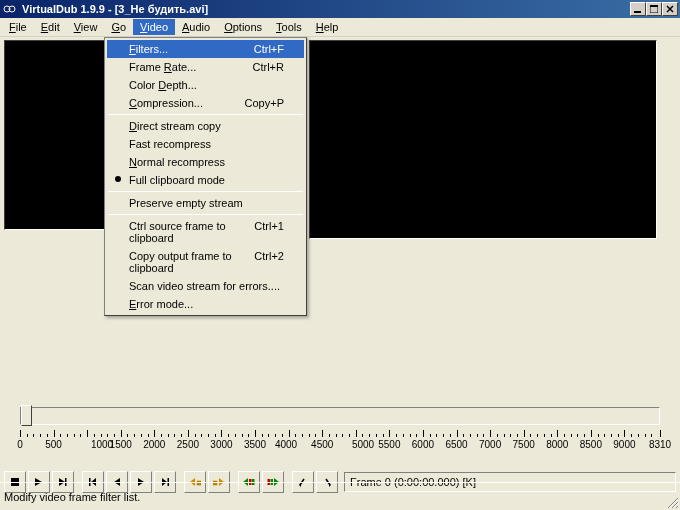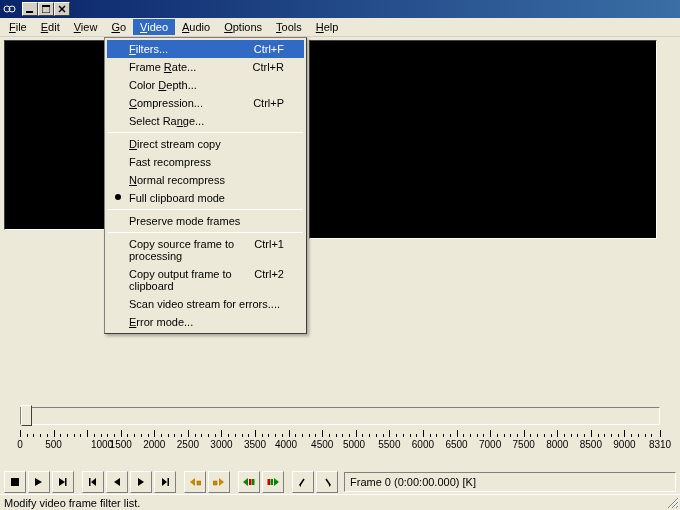--- a/index.html
+++ b/index.html
@@ -36,35 +36,36 @@
 .ruler { height: 22px; position: relative; margin: 0 14px; }
 .ruler .tick { position: absolute; bottom: 12px; width: 1px; height: 3px; background: #000; }
 .ruler .tick.major { height: 7px; bottom: 12px; }
 .ruler .tick-label { position: absolute; top: 12px; font-size: 10px; transform: translateX(-50%); }
 
 .toolbar { position: absolute; bottom: 16px; left: 4px; right: 4px; height: 24px; display: flex; align-items: center; gap: 2px; }
 .tb-btn { width: 22px; height: 22px; border: 1px solid #fff; border-right-color: #808080; border-bottom-color: #808080; background: #ece9d8; display: flex; align-items: center; justify-content: center; cursor: pointer; }
 .tb-sep { width: 4px; }
 .frame-display { flex: 1; border: 1px solid #808080; border-right-color: #fff; border-bottom-color: #fff; padding: 3px 5px; background: #ece9d8; height: 20px; margin-left: 4px; }
 
-.statusbar { position: absolute; bottom: 0; left: 0; right: 0; height: 16px; border-top: 1px solid #fff; padding: 1px 4px; display: flex; align-items: center; }
+.statusbar { position: absolute; bottom: 0; left: 0; right: 0; height: 28px; border-top: 1px solid #fff; padding: 1px 4px; display: flex; align-items: center; }
 .statusbar .grip { position: absolute; right: 0; bottom: 0; width: 14px; height: 14px; }
 
 svg { display: block; }
 </style>
 </head>
 <body>
 
 <div class="titlebar">
   <div class="app-icon">
     <svg width="14" height="14" viewBox="0 0 14 14">
         <circle cx="4" cy="7" r="3" fill="none" stroke="#fff" stroke-width="1"></circle>
         <circle cx="9" cy="7" r="3" fill="none" stroke="#fff" stroke-width="1"></circle>
       </svg>
   </div>
+  <div class="title-text">VirtualDub 1.9.9 - [3_Не будить.avi]</div>
   <div class="win-buttons">
     <div class="win-btn">
         <svg width="8" height="8">
           <rect x="0" y="6" width="7" height="2" fill="#000"></rect>
         </svg>
       </div>
     <div class="win-btn">
         <svg width="8" height="8">
           <rect x="0" y="0" width="8" height="8" fill="none" stroke="#000" stroke-width="1"></rect>
           <rect x="0" y="0" width="8" height="2" fill="#000"></rect>
@@ -103,46 +104,43 @@
       </div>
       <div class="dd-item">
         <span>Frame <span class="underline">R</span>ate...</span>
         <span class="dd-shortcut">Ctrl+R</span>
       </div>
       <div class="dd-item">
         <span>Color <span class="underline">D</span>epth...</span>
       </div>
       <div class="dd-item">
         <span><span class="underline">C</span>ompression...</span>
-        <span class="dd-shortcut">Ctrl+P</span>
-      </div>
-      <div class="dd-item">
-        <span>Select Ra<span class="underline">n</span>ge...</span>
+        <span class="dd-shortcut">Copy+P</span>
       </div>
       <div class="dd-sep"></div>
       <div class="dd-item">
         <span><span class="underline">D</span>irect stream copy</span>
       </div>
       <div class="dd-item">
         <span>Fast recompress</span>
       </div>
       <div class="dd-item">
         <span><span class="underline">N</span>ormal recompress</span>
       </div>
       <div class="dd-item">
         <span class="bullet"></span>
         <span>Full clipboard mode</span>
       </div>
       <div class="dd-sep"></div>
       <div class="dd-item">
-        <span>Preserve mode frames</span>
+        <span>Preserve empty stream</span>
       </div>
       <div class="dd-sep"></div>
       <div class="dd-item">
-        <span>Copy source frame to processing</span>
+        <span>Ctrl source frame to clipboard</span>
         <span class="dd-shortcut">Ctrl+1</span>
       </div>
       <div class="dd-item">
         <span>Copy output frame to clipboard</span>
         <span class="dd-shortcut">Ctrl+2</span>
       </div>
       <div class="dd-item">
         <span>Scan video stream for errors....</span>
       </div>
       <div class="dd-item">
@@ -210,21 +208,21 @@
       <div class="tick" style="left: 288.057px;"></div>
       <div class="tick" style="left: 294.772px;"></div>
       <div class="tick" style="left: 301.488px;"></div>
       <div class="tick major" style="left: 308.204px;"></div>
       <div class="tick-label" style="left: 308.204px;">4500</div>
       <div class="tick" style="left: 314.919px;"></div>
       <div class="tick" style="left: 321.635px;"></div>
       <div class="tick" style="left: 328.35px;"></div>
       <div class="tick" style="left: 335.066px;"></div>
       <div class="tick major" style="left: 341.782px;"></div>
-      <div class="tick-label" style="left: 340px;">5000</div>
+      <div class="tick-label" style="left: 349px;">5000</div>
       <div class="tick" style="left: 348.497px;"></div>
       <div class="tick" style="left: 355.213px;"></div>
       <div class="tick" style="left: 361.929px;"></div>
       <div class="tick" style="left: 368.644px;"></div>
       <div class="tick major" style="left: 375.36px;"></div>
       <div class="tick-label" style="left: 375.36px;">5500</div>
       <div class="tick" style="left: 382.076px;"></div>
       <div class="tick" style="left: 388.791px;"></div>
       <div class="tick" style="left: 395.507px;"></div>
       <div class="tick" style="left: 402.222px;"></div>

